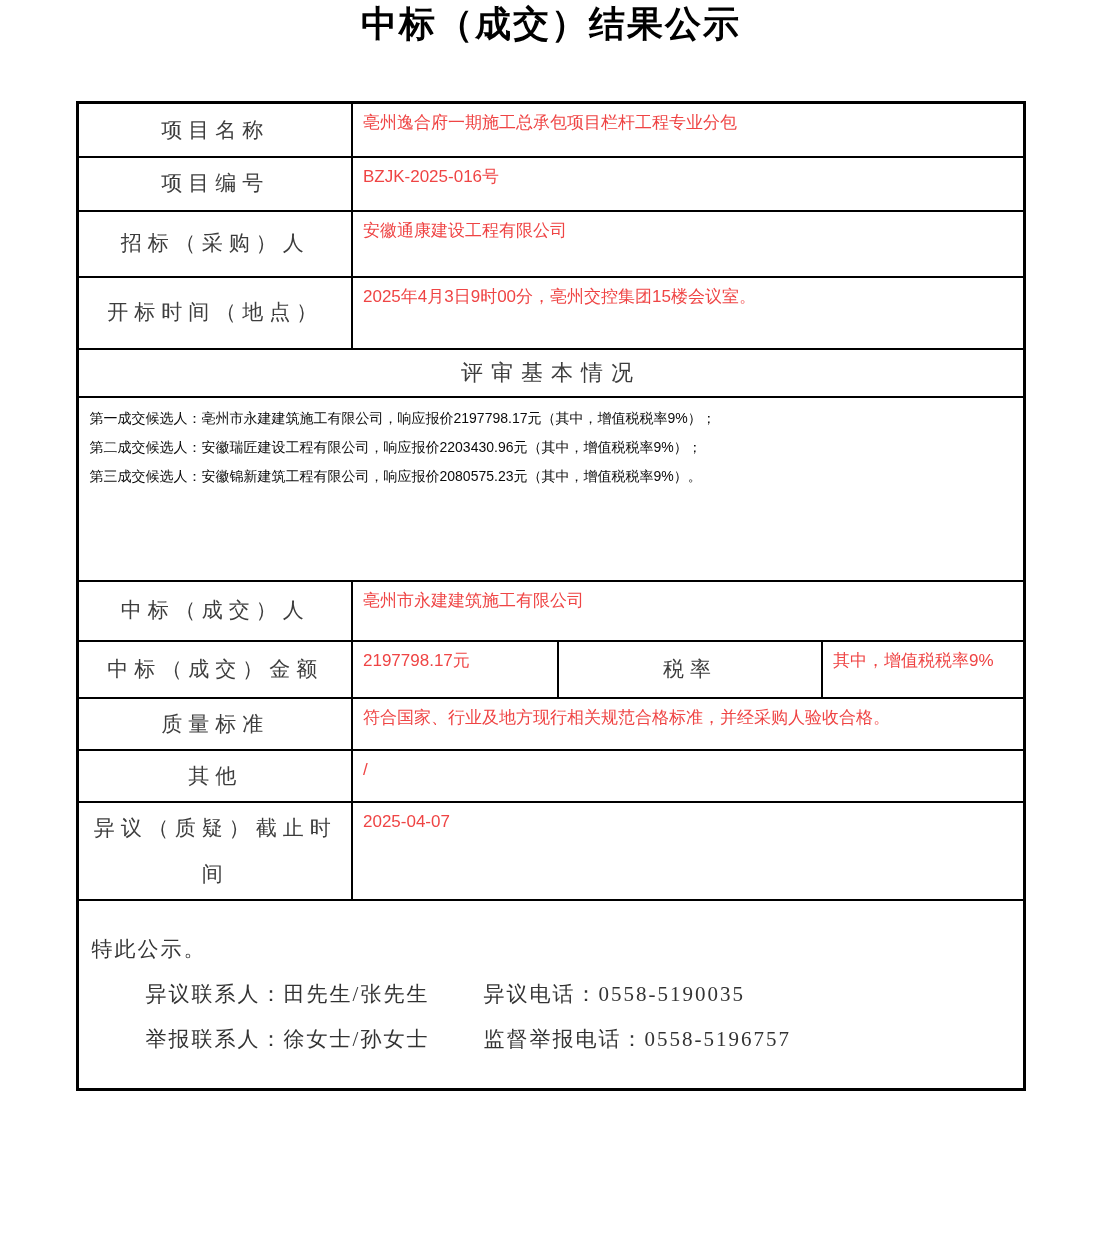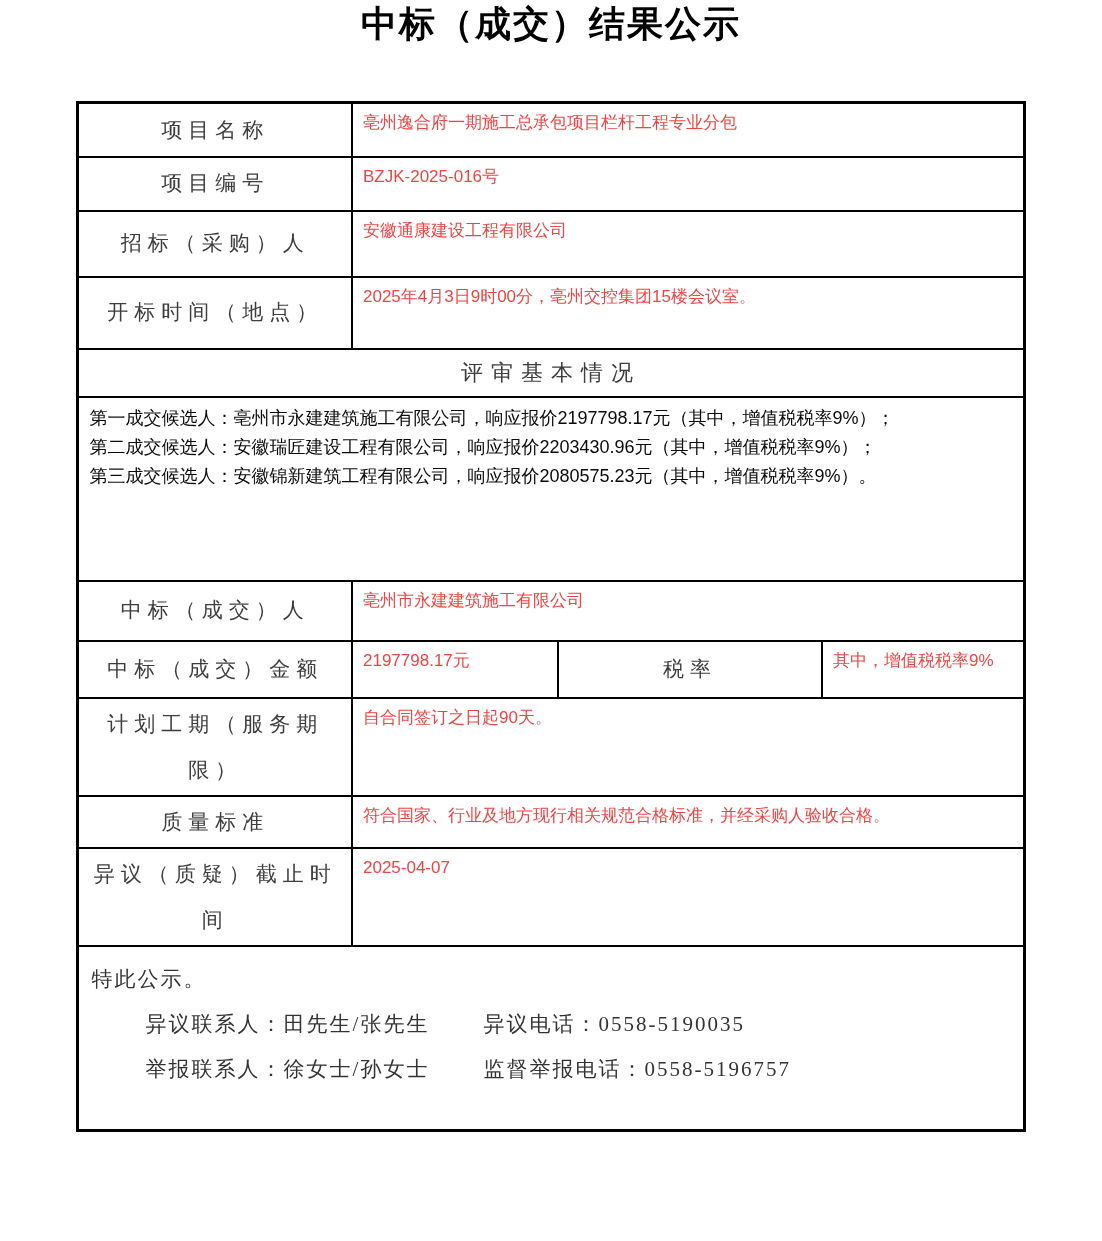--- a/index.html
+++ b/index.html
@@ -59,34 +59,34 @@
     vertical-align: middle;
     font-size: 22px;
     letter-spacing: 8px;
     color: #3d3d3d;
     padding: 4px;
     font-family: Liberation Mono, monospace;
   }
   .review-body-cell {
     vertical-align: top;
     text-align: left;
-    font-size: 18px;
+    font-size: 14px;
     color: #0a0a0a;
     padding: 6px 10px;
     font-family: "Liberation Sans", "DejaVu Sans", sans-serif;
   }
   .review-line {
     line-height: 29px;
   }
   .footer-cell {
     vertical-align: top;
     text-align: left;
     font-size: 21px;
     color: #333;
-    padding: 10px 12px;
+    padding: 26px 12px;
     font-family: "Liberation Serif", "DejaVu Serif", serif;
   }
   .footer-line {
     line-height: 45px;
     letter-spacing: 2px;
   }
   .f-left {
     display: inline-block;
     width: 392px;
     text-align: center;
@@ -143,30 +143,30 @@
     <td class="value-cell" colspan="3">亳州市永建建筑施工有限公司</td>
   </tr>
 
   <tr style="height:57px">
     <td class="label-cell">中标（成交）金额</td>
     <td class="value-cell">2197798.17元</td>
     <td class="label-cell">税率</td>
     <td class="value-cell">其中，增值税税率9%</td>
   </tr>
 
-  <tr style="height:94px">
-    <td class="label-cell">计划工期（服务期限）</td>
-    <td class="value-cell" colspan="3">自合同签订之日起90天。</td>
-  </tr>
 
   <tr style="height:43px">
     <td class="label-cell">质量标准</td>
     <td class="value-cell" colspan="3">符合国家、行业及地方现行相关规范合格标准，并经采购人验收合格。</td>
   </tr>
 
+  <tr style="height:50px">
+    <td class="label-cell">其他</td>
+    <td class="value-cell" colspan="3">/</td>
+  </tr>
 
   <tr style="height:95px">
     <td class="label-cell">异议（质疑）截止时间</td>
     <td class="value-cell" colspan="3">2025-04-07</td>
   </tr>
 
   <tr style="height:184px">
     <td class="footer-cell" colspan="4">
       <div class="footer-line">特此公示。</div>
       <div class="footer-line">

